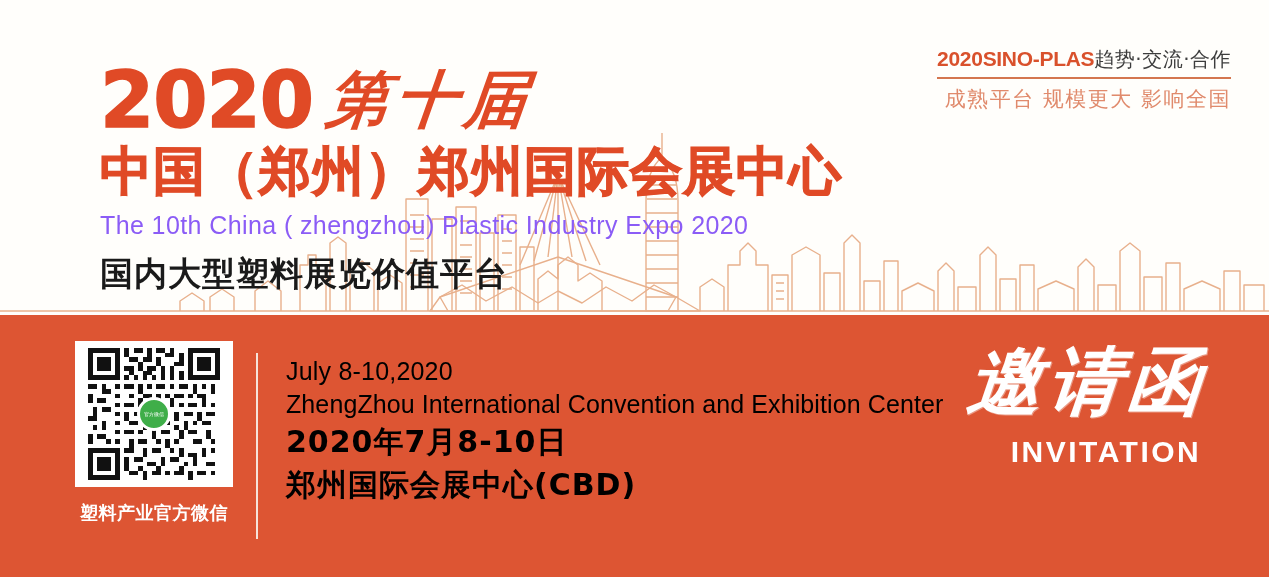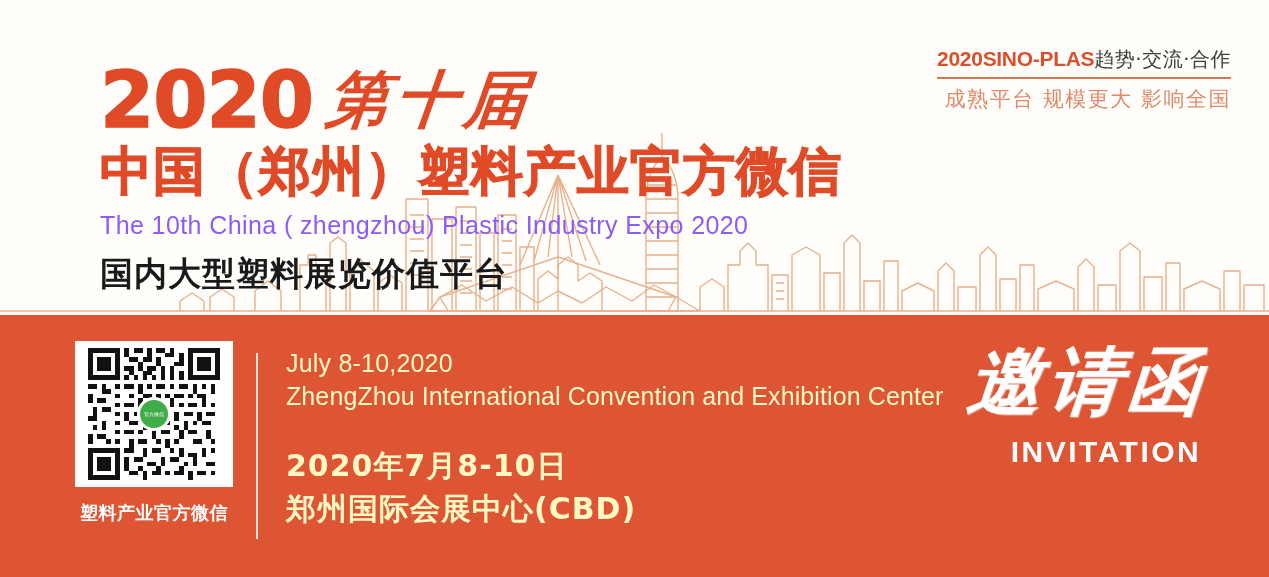--- a/index.html
+++ b/index.html
@@ -212,41 +212,40 @@
     top: 38px;
     width: 2px;
     height: 186px;
     background: #f6e3da;
   }
 
   
   #event-info {
     position: absolute;
     left: 286px;
-    top: 32px;
-    color: #fef9c3;
+    top: 40px;
+    color: #000000;
   }
   #info-en-date {
     font-family: "Liberation Sans", sans-serif;
     font-weight: 400;
     font-size: 25px;
     line-height: 32px;
     letter-spacing: 0.2px;
     white-space: nowrap;
   }
   #info-en-venue {
     font-family: "Liberation Sans", sans-serif;
     font-weight: 400;
     font-size: 25px;
     line-height: 34px;
     letter-spacing: 0.1px;
     white-space: nowrap;
   }
   #info-cn-date {
-    margin-top: 32px;
     font-family: "DejaVu Sans", sans-serif;
     font-weight: 700;
     font-size: 30px;
     line-height: 42px;
     letter-spacing: 1px;
     white-space: nowrap;
   }
   #info-cn-venue {
     font-family: "DejaVu Sans", sans-serif;
     font-weight: 700;
@@ -354,21 +353,21 @@
 
         <path d="M0 196 H1269"></path>
       </g>
     </svg>
 
     <div id="headline-block">
       <div id="title-row-1">
         <span id="year-big">2020</span>
         <span id="edition-cal">第十届</span>
       </div>
-      <div id="title-row-2">中国（郑州）塑料产业官方微信</div>
+      <div id="title-row-2">中国（郑州）郑州国际会展中心</div>
       <div id="title-row-3">The  10th China ( zhengzhou) Plastic Industry Expo 2020</div>
       <div id="title-row-4">国内大型塑料展览价值平台</div>
     </div>
 
     <div id="slogan-block">
       <div id="slogan-line-1">
         <span id="slogan-en">2020SINO-PLAS</span><span id="slogan-cn">趋势·交流·合作</span>
       </div>
       <div id="slogan-line-2">成熟平台 规模更大 影响全国</div>
     </div>

